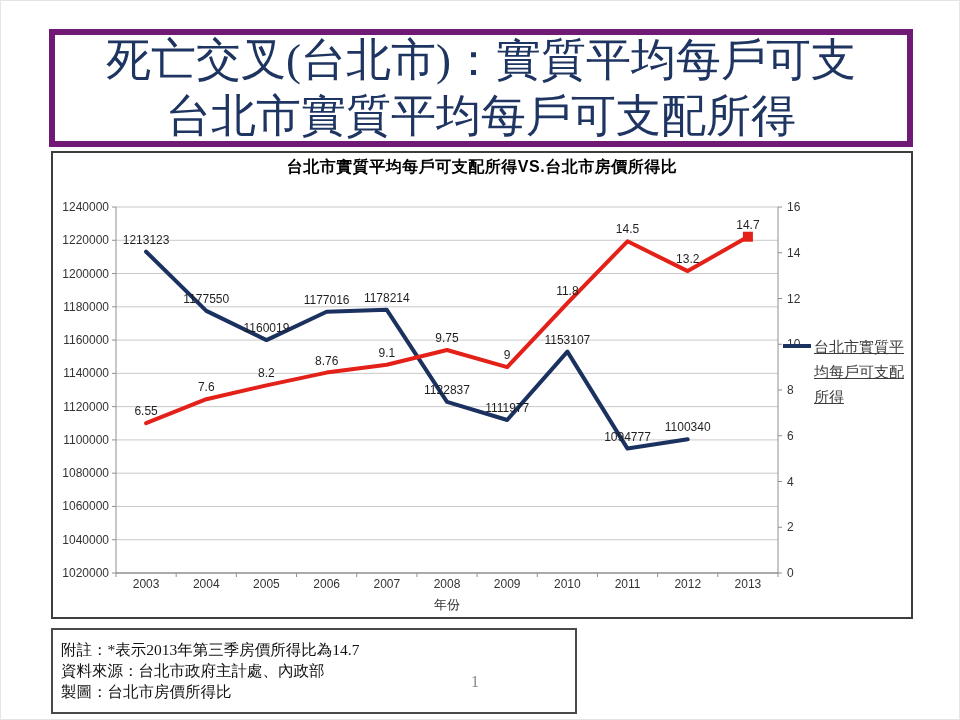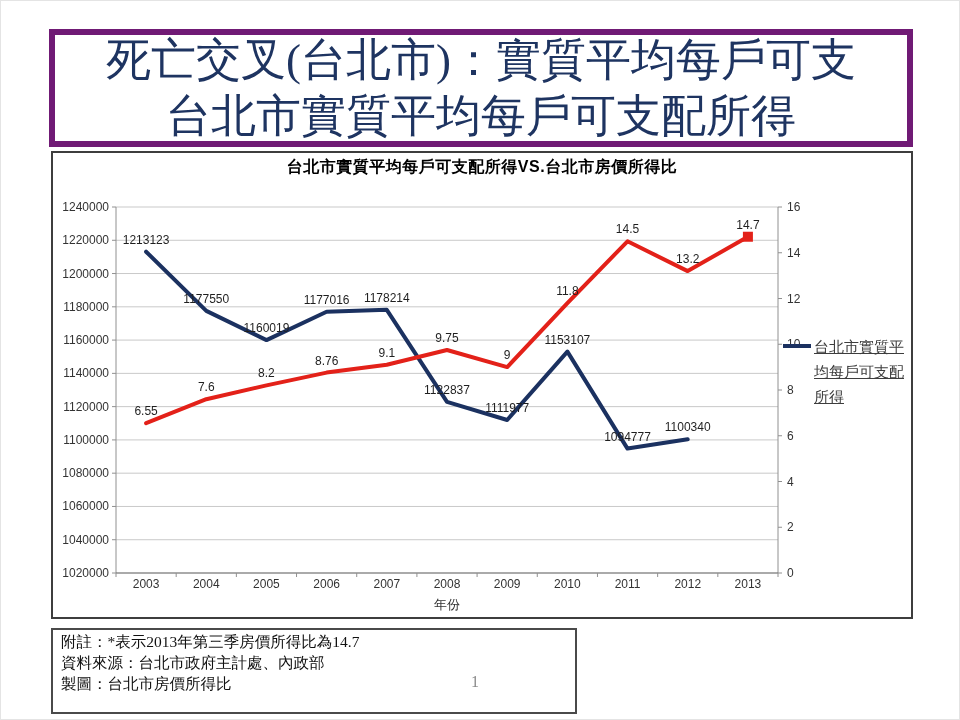--- a/index.html
+++ b/index.html
@@ -29,21 +29,21 @@
   .cat-label{font-size:12px;fill:#333;}
   .data-label{font-size:12px;fill:#1f1f1f;}
   .axis-title{font-size:13px;fill:#333;}
   .legend{position:absolute;left:730px;top:181px;width:128px;}
   .legend-entry{display:flex;align-items:flex-start;}
   .legend-swatch{flex:none;width:28px;height:0;border-top:4px solid #000;margin-top:10px;margin-right:3px;}
   .legend-label{width:93px;font-size:15px;line-height:25px;color:#3d3d3d;text-decoration:underline;}
   .note-box{
     position:absolute;left:50px;top:627px;width:526px;height:86px;
     border:2px solid #4a4a4a;box-sizing:border-box;background:#fff;
-    padding:1px 8px;font-family:"Liberation Serif","DejaVu Serif",serif;
+    padding:9px 8px;font-family:"Liberation Serif","DejaVu Serif",serif;
     font-size:15.5px;line-height:21px;color:#111;
   }
   .page-number{
     position:absolute;left:470px;top:672px;font-size:16px;color:#8a8a8a;
     font-family:"Liberation Serif","DejaVu Serif",serif;
   }
 </style>
 </head>
 <body>
 

